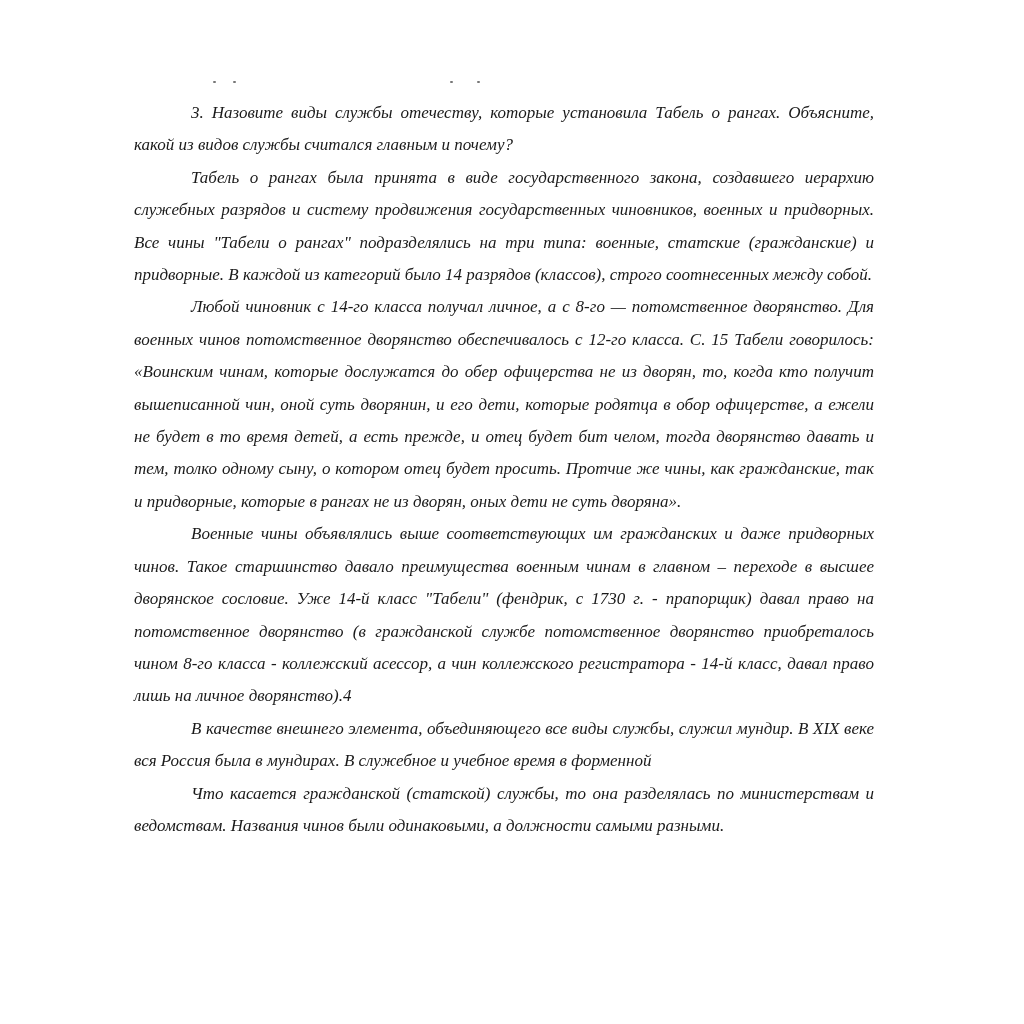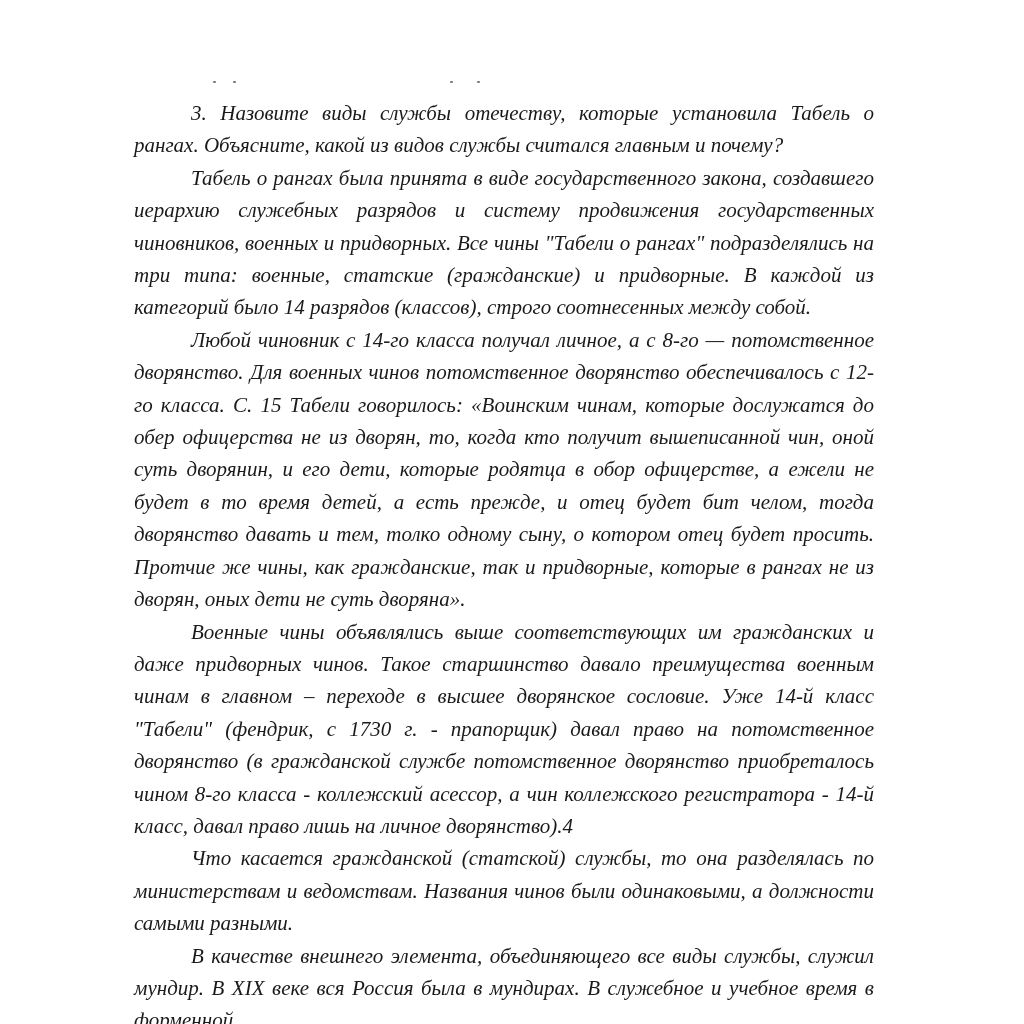--- a/index.html
+++ b/index.html
@@ -13,21 +13,21 @@
       position: relative;
       overflow: hidden;
     }
     .page {
       position: absolute;
       left: 134px;
       top: 0;
       width: 740px;
       height: 1024px;
       font-family: "Liberation Serif", "DejaVu Serif", serif;
-      font-size: 21px;
+      font-size: 17px;
       color: #1a1a1a;
     }
     .cut-line {
       position: absolute;
       top: 80px;
       left: 0;
       width: 740px;
       height: 4px;
     }
     .cut-line span {
@@ -64,16 +64,16 @@
     <span style="left:79px"></span>
     <span style="left:99px"></span>
     <span style="left:316px"></span>
     <span style="left:343px"></span>
   </div>
   <div class="content">
     <p class="question">3. Назовите виды службы отечеству, которые установила Табель о рангах. Объясните, какой из видов службы считался главным и почему?</p>
     <p>Табель о рангах была принята в виде государственного закона, создавшего иерархию служебных разрядов и систему продвижения государственных чиновников, военных и придворных. Все чины "Табели о рангах" подразделялись на три типа: военные, статские (гражданские) и придворные. В каждой из категорий было 14 разрядов (классов), строго соотнесенных между собой.</p>
     <p>Любой чиновник с 14-го класса получал личное, а с 8-го — потомственное дворянство. Для военных чинов потомственное дворянство обеспечивалось с 12-го класса. С. 15 Табели говорилось: «Воинским чинам, которые дослужатся до обер офицерства не из дворян, то, когда кто получит вышеписанной чин, оной суть дворянин, и его дети, которые родятца в обор офицерстве, а ежели не будет в то время детей, а есть прежде, и отец будет бит челом, тогда дворянство давать и тем, толко одному сыну, о котором отец будет просить. Протчие же чины, как гражданские, так и придворные, которые в рангах не из дворян, оных дети не суть дворяна».</p>
     <p>Военные чины объявлялись выше соответствующих им гражданских и даже придворных чинов. Такое старшинство давало преимущества военным чинам в главном – переходе в высшее дворянское сословие. Уже 14-й класс "Табели" (фендрик, с 1730 г. - прапорщик) давал право на потомственное дворянство (в гражданской службе потомственное дворянство приобреталось чином 8-го класса - коллежский асессор, а чин коллежского регистратора - 14-й класс, давал право лишь на личное дворянство).4</p>
+    <p>В качестве внешнего элемента, объединяющего все виды службы, служил мундир. В XIX веке вся Россия была в мундирах. В служебное и учебное время в форменной</p>
     <p>Что касается гражданской (статской) службы, то она разделялась по министерствам и ведомствам. Названия чинов были одинаковыми, а должности самыми разными.</p>
-    <p>В качестве внешнего элемента, объединяющего все виды службы, служил мундир. В XIX веке вся Россия была в мундирах. В служебное и учебное время в форменной</p>
   </div>
 </div>
 
 </body></html>

